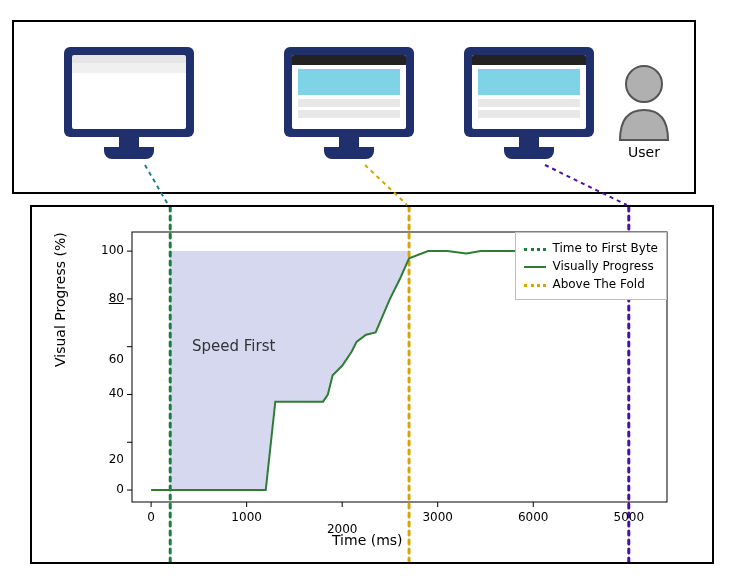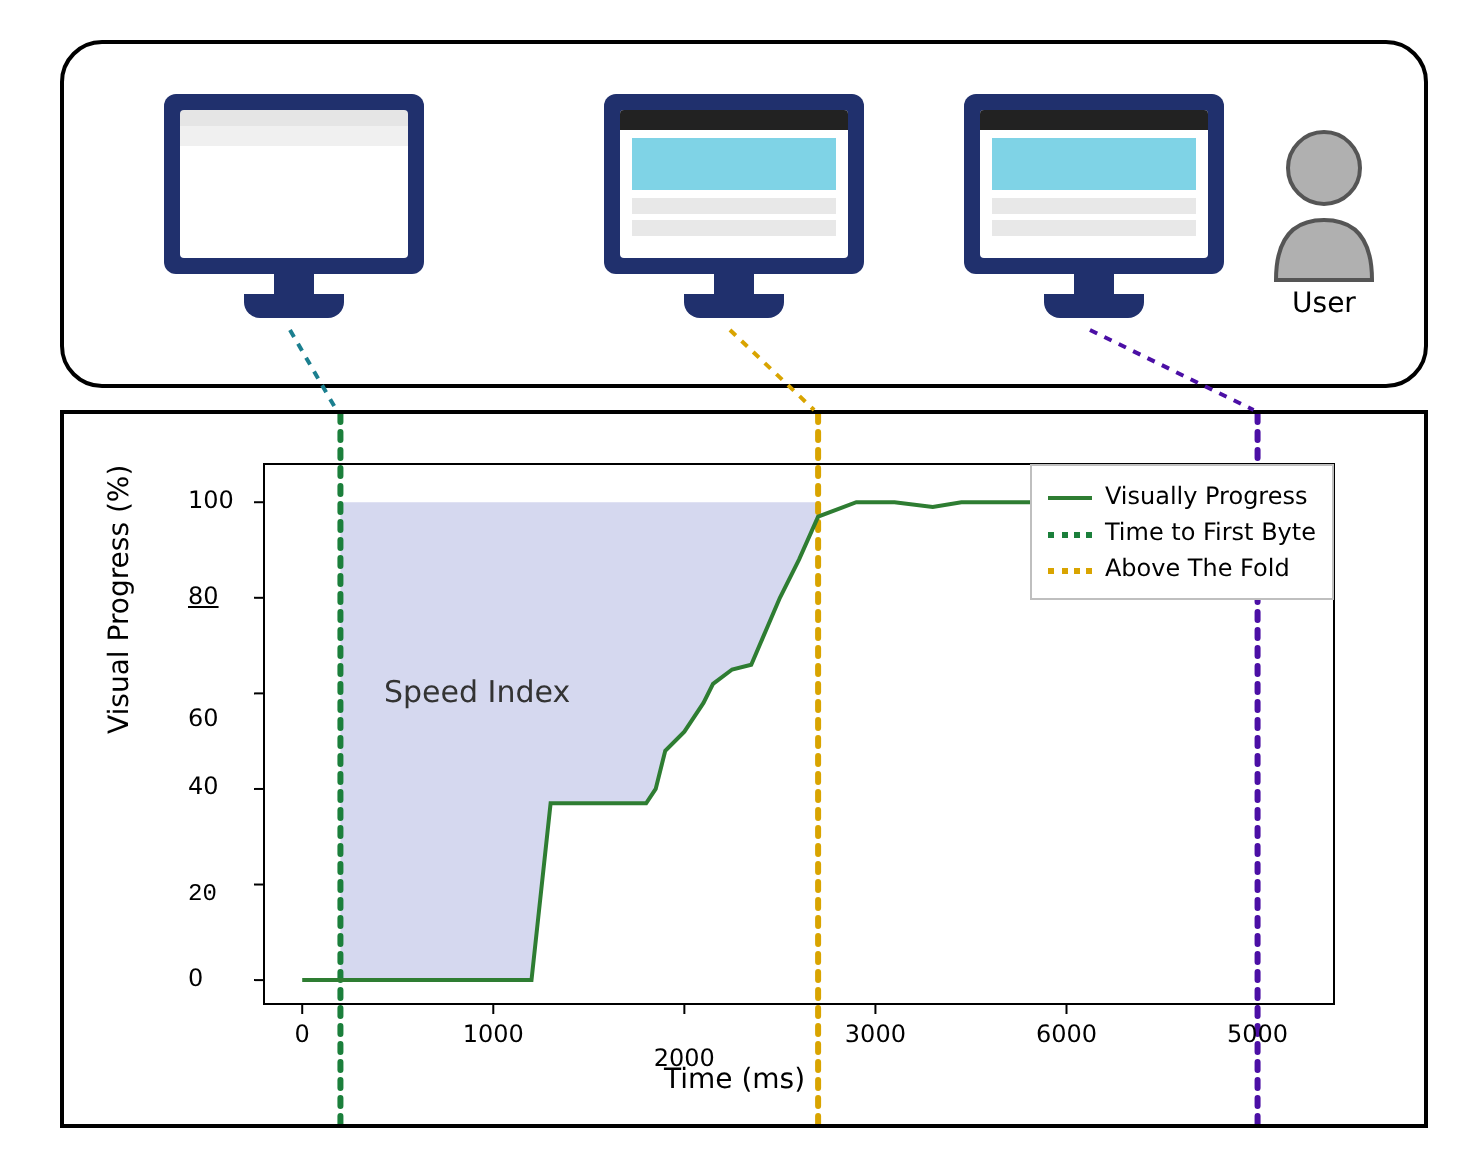--- a/index.html
+++ b/index.html
@@ -1,18 +1,18 @@
 <!DOCTYPE html>
 <html><head>
 <meta charset="utf-8">
 <style>
   html, body { margin: 0; padding: 0; background: #fff; }
   body { width: 739px; height: 582px; position: relative; font-family: "DejaVu Sans", Arial, sans-serif; font-size: 13px; color: #000; }
   .frame { position: absolute; border: 2px solid #000; background: #fff; }
-  .top-frame { left: 30px; top: 20px; width: 680px; height: 170px; border-radius: 21px; }
+  .top-frame { left: 12px; top: 20px; width: 680px; height: 170px; }
   .bottom-frame { left: 30px; top: 205px; width: 680px; height: 355px; }
 
   
   .monitor { position: absolute; width: 130px; height: 120px; }
   .monitor .bezel { position: absolute; left: 0; top: 0; width: 130px; height: 90px; background: #20306d; border-radius: 6px; }
   .monitor .screen { position: absolute; left: 8px; top: 8px; width: 114px; height: 74px; background: #fff; border-radius: 2px; overflow: hidden; }
   .monitor .neck { position: absolute; left: 55px; top: 90px; width: 20px; height: 12px; background: #20306d; }
   .monitor .base { position: absolute; left: 40px; top: 100px; width: 50px; height: 12px; background: #20306d; border-radius: 0 0 8px 8px; }
   .screen.loading1 { background: linear-gradient(#e5e5e5 0 8px, #f0f0f0 8px 18px, #fff 18px); }
   .screen.loaded .topbar { height: 10px; background: #222; }
@@ -21,21 +21,21 @@
 
   
   .user { position: absolute; width: 70px; text-align: center; }
   .user svg { display: block; margin: 0 auto; }
   .user .lbl { margin-top: 2px; font-size: 14px; }
 
   
   .chart { position: absolute; }
   .axis-label { position: absolute; font-size: 14px; }
   .tick { position: absolute; font-size: 12px; text-align: center; }
-  .ytick { width: 30px; text-align: left; }
+  .ytick { width: 30px; text-align: right; }
   .xtick { width: 40px; }
   .legend { position: absolute; border: 1px solid #bfbfbf; background: #fff; padding: 6px 8px; font-size: 12px; }
   .legend .row2 { display: flex; align-items: center; gap: 6px; height: 18px; }
   .legend .sw { width: 22px; height: 0; position: relative; }
   .legend .line { border-top: 2px solid; width: 22px; display: block; }
   .legend .dot { border-top: 3px dotted; width: 22px; display: block; }
   .annot { position: absolute; font-size: 15px; color: #333; }
 </style>
 </head>
 <body>
@@ -98,53 +98,53 @@
         <line x1="138.21428571428572" y1="0" x2="138.21428571428572" y2="355" stroke="#1b7f3b" stroke-width="3" stroke-dasharray="4 5" stroke-linecap="round"></line>
         <line x1="377.05357142857144" y1="0" x2="377.05357142857144" y2="355" stroke="#d9a400" stroke-width="3" stroke-dasharray="4 5" stroke-linecap="round"></line>
         <line x1="596.7857142857142" y1="0" x2="596.7857142857142" y2="355" stroke="#4b0fa5" stroke-width="3" stroke-dasharray="4 5" stroke-linecap="round"></line>
         <polyline points="119.10714285714286,283.05309734513276 138.21428571428572,283.05309734513276 233.75,283.05309734513276 243.30357142857142,194.64601769911502 248.08035714285714,194.64601769911502 291.07142857142856,194.64601769911502 295.8482142857143,187.47787610619469 300.625,168.36283185840708 310.17857142857144,158.80530973451326 319.7321428571429,144.46902654867256 324.50892857142856,134.91150442477874 334.0625,127.7433628318584 343.61607142857144,125.35398230088495 357.94642857142856,91.90265486725664 367.5,72.78761061946904 377.05357142857144,51.28318584070797 396.1607142857143,44.11504424778761 415.26785714285717,44.11504424778761 434.375,46.50442477876106 448.70535714285717,44.11504424778761 463.0357142857143,44.11504424778761 549.0178571428571,44.11504424778761 568.125,46.50442477876106 596.7857142857142,44.11504424778761 615.8928571428571,44.11504424778761" fill="none" stroke="#2e7d32" stroke-width="2"></polyline>
       </svg>
     
     <div class="axis-label" style="left:20px; top:160px; transform: rotate(-90deg); transform-origin: left top;">Visual Progress (%)</div>
     
     <div class="axis-label" style="left:300px; top:325px;">Time (ms)</div>
     
-    <div class="annot" style="left:160px; top:130px;">Speed Index</div>
+    <div class="annot" style="left:160px; top:130px;">Speed First</div>
     
     <div class="legend" style="right:45px; top:25px;">
+      <div class="row2">
+          <span class="sw">
+            <span class="dot" style="border-color:#1b7f3b"></span>
+          </span>
+          <span>Time to First Byte</span>
+        </div>
       <div class="row2">
           <span class="sw">
             <span class="line" style="border-color:#2e7d32"></span>
           </span>
           <span>Visually Progress</span>
-        </div>
-      <div class="row2">
-          <span class="sw">
-            <span class="dot" style="border-color:#1b7f3b"></span>
-          </span>
-          <span>Time to First Byte</span>
         </div>
       <div class="row2">
           <span class="sw">
             <span class="dot" style="border-color:#d9a400"></span>
           </span>
           <span>Above The Fold</span>
         </div>
     </div>
     <div id="xticks">
         <div class="tick xtick" style="left: 99.1071px; top: 303px; position: absolute;">0</div>
         <div class="tick xtick" style="left: 194.643px; top: 303px; position: absolute;">1000</div>
         <div class="tick xtick" style="left: 290.179px; top: 303px; position: absolute; margin-top: 12px;">2000</div>
         <div class="tick xtick" style="left: 385.714px; top: 303px; position: absolute;">3000</div>
         <div class="tick xtick" style="left: 481.25px; top: 303px; position: absolute;">6000</div>
         <div class="tick xtick" style="left: 576.786px; top: 303px; position: absolute;">5000</div>
       </div>
     <div id="yticks">
         <div class="tick ytick" style="left: 62px; top: 275.053px; position: absolute;">0</div>
-        <div class="tick ytick" style="left: 62px; top: 233px; position: absolute; font-family: Liberation Mono, monospace;">20</div>
+        <div class="tick ytick" style="left: 62px; top: 245px; position: absolute;">20</div>
         <div class="tick ytick" style="left: 62px; top: 179.478px; position: absolute;">40</div>
         <div class="tick ytick" style="left: 62px; top: 145px; position: absolute;">60</div>
         <div class="tick ytick" style="left: 62px; top: 83.9027px; position: absolute; text-decoration: underline;">80</div>
         <div class="tick ytick" style="left: 62px; top: 36.115px; position: absolute;">100</div>
       </div>
   </div>
 </div>
 
 <svg id="connectors" width="739" height="582" style="position:absolute; left:0; top:0; pointer-events:none;">
     <line x1="145" y1="165" x2="168.21428571428572" y2="205" stroke="#1b7f8f" stroke-width="2" stroke-dasharray="4 4"></line>

